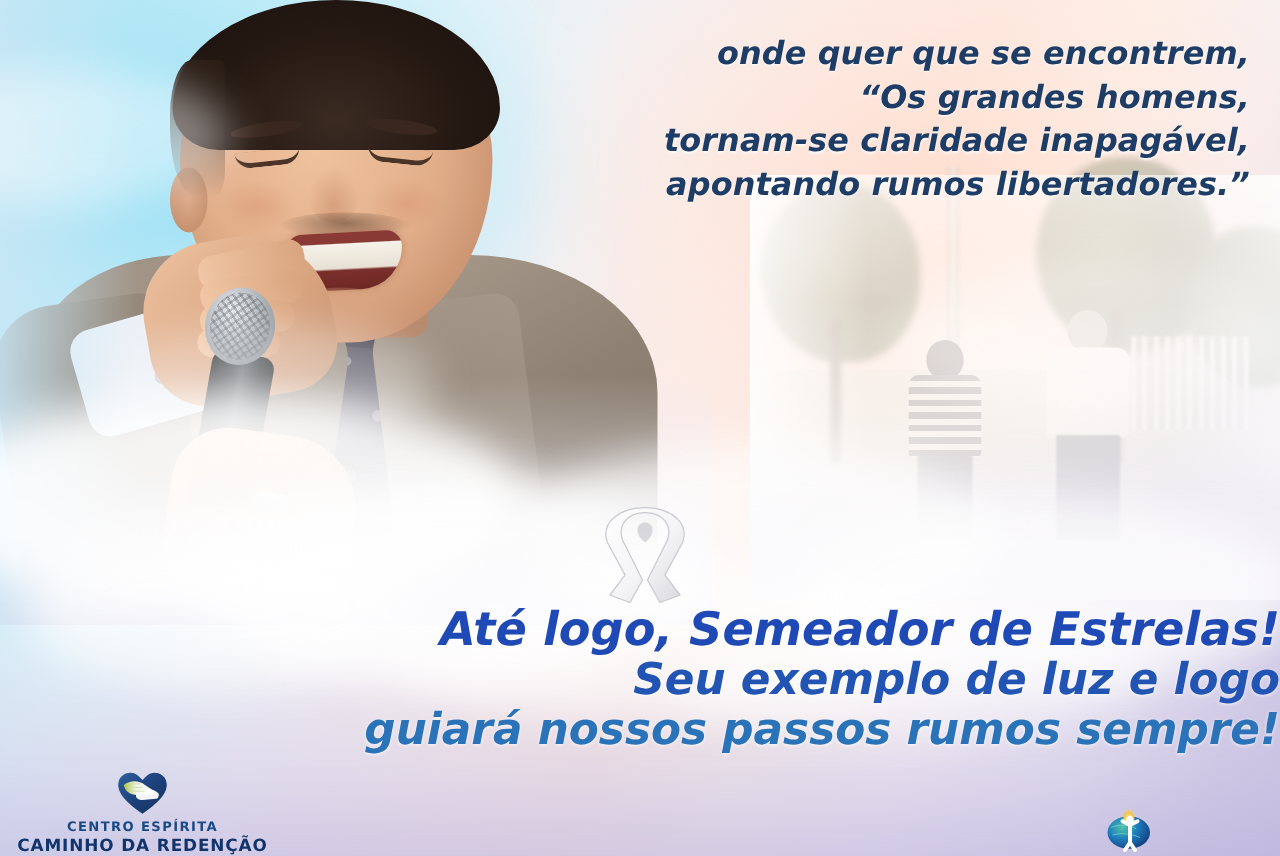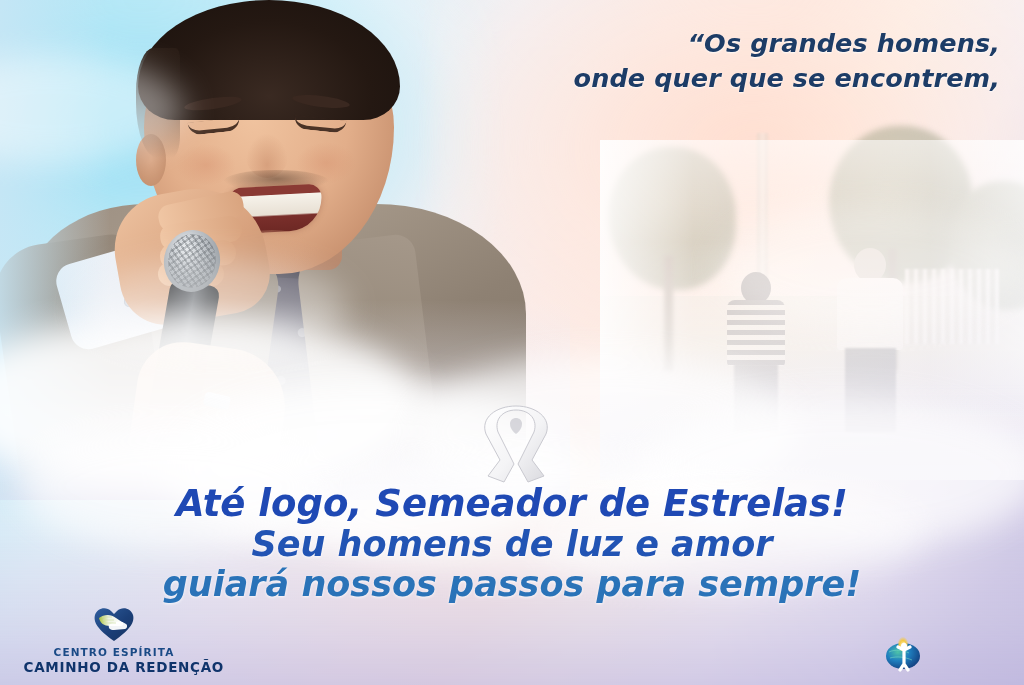--- a/index.html
+++ b/index.html
@@ -423,44 +423,43 @@
   
   .headline {
     position: absolute;
     left: 0; top: 484px;
     width: 1024px;
     text-align: center;
     font-style: italic;
     font-weight: bold;
     line-height: 40px;
   }
-  .hl-line { display: block; white-space: nowrap; }
+  .hl-line { display: block; white-space: nowrap; text-align: right; }
   .hl1 { font-size: 37px; color: #1f49b4; text-shadow: 0 1px 3px rgba(255,255,255,.8); }
   .hl2 { font-size: 35px; color: #2254b4; text-shadow: 0 1px 3px rgba(255,255,255,.8); }
   .hl3 { font-size: 35px; color: #2a73b8; text-shadow: 0 1px 3px rgba(255,255,255,.8); }
 
   
   .logo {
     position: absolute;
-    bottom: 10px;
+    bottom: 0;
     text-align: center;
     color: #123a72;
     font-weight: bold;
   }
   .logo-left  { left: 4px; width: 220px; }
   .logo-right { right: 6px; width: 230px; }
   .logo-mark { height: 38px; margin: 0 auto 3px; }
   .logo-text-small {
     font-size: 10.5px; letter-spacing: 1.1px; line-height: 13px;
     color: #1a4a86;
   }
   .logo-text-big {
     font-size: 13.5px; letter-spacing: .7px; line-height: 16px;
     color: #10346b;
-    text-align: right;
   }
 </style>
 </head>
 <body>
 
 <div id="poster">
 
   <div class="sky-base"></div>
   <div class="sky-cyan"></div>
   <div class="sky-pink"></div>
@@ -533,44 +532,46 @@
   <div class="cloud cl3"></div>
   <div class="cloud cl4"></div>
   <div class="cloud cl5"></div>
   <div class="cloud cl6"></div>
   <div class="cloud cl7"></div>
   <div class="cloud cl8"></div>
   <div class="cloud cl9"></div>
   <div class="cloud cl10"></div>
 
   <div class="quote">
+    <span class="quote-line">onde quer que se encontrem,</span>
     <span class="quote-line">“Os grandes homens,</span>
-    <span class="quote-line">onde quer que se encontrem,</span>
+    <span class="quote-line">tornam-se claridade inapagável,</span>
+    <span class="quote-line">apontando rumos libertadores.”</span>
   </div>
 
   <div class="ribbon">
     <svg width="80" height="86" viewBox="0 0 80 86" aria-hidden="true">
       <defs>
         <linearGradient id="ribG" x1="0" y1="0" x2="1" y2="1">
           <stop offset="0%" stop-color="#ffffff"></stop>
           <stop offset="55%" stop-color="#f4f4f6"></stop>
           <stop offset="100%" stop-color="#d9d9de"></stop>
         </linearGradient>
       </defs>
       <path d="M40 6 C26 6 18 16 22 28 L38 60 L28 78 L12 72 L24 56
                L10 30 C4 14 20 2 40 2 C60 2 76 14 70 30 L56 56 L68 72
                L52 78 L42 60 L58 28 C62 16 54 6 40 6 Z" fill="url(#ribG)" stroke="#c9c9d0" stroke-width="1"></path>
       <path d="M34 20 C34 12 46 12 46 20 C46 26 40 30 40 30 C40 30 34 26 34 20 Z" fill="#b9bac2" opacity="0.55"></path>
     </svg>
   </div>
 
   <div class="headline">
     <span class="hl-line hl1">Até logo, Semeador de Estrelas!</span>
-    <span class="hl-line hl2">Seu homens de luz e amor</span>
-    <span class="hl-line hl3">guiará nossos passos para sempre!</span>
+    <span class="hl-line hl2">Seu exemplo de luz e logo</span>
+    <span class="hl-line hl3">guiará nossos passos rumos sempre!</span>
   </div>
 
   <div class="logo logo-left">
     <div class="logo-mark">
       <svg width="44" height="38" viewBox="0 0 44 38" aria-hidden="true">
         <defs>
           <linearGradient id="heartG" x1="0" y1="0" x2="1" y2="1">
             <stop offset="0%" stop-color="#2f5e9e"></stop>
             <stop offset="55%" stop-color="#1b3f78"></stop>
             <stop offset="100%" stop-color="#16325e"></stop>

